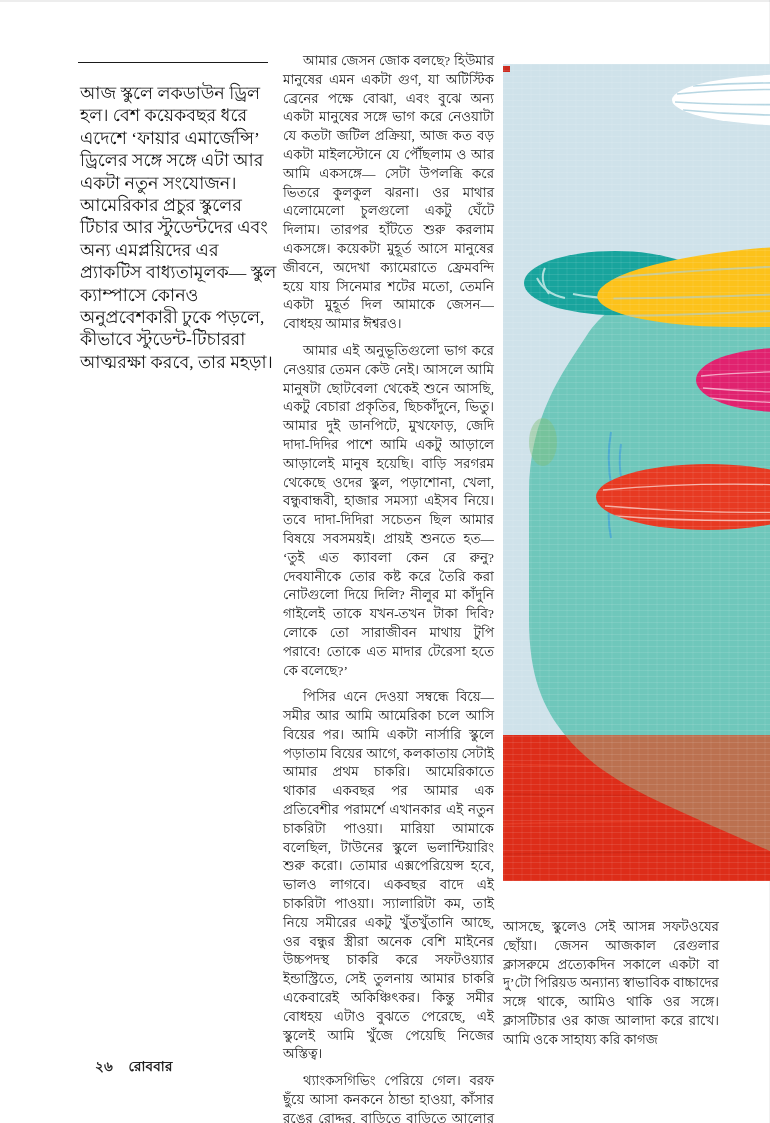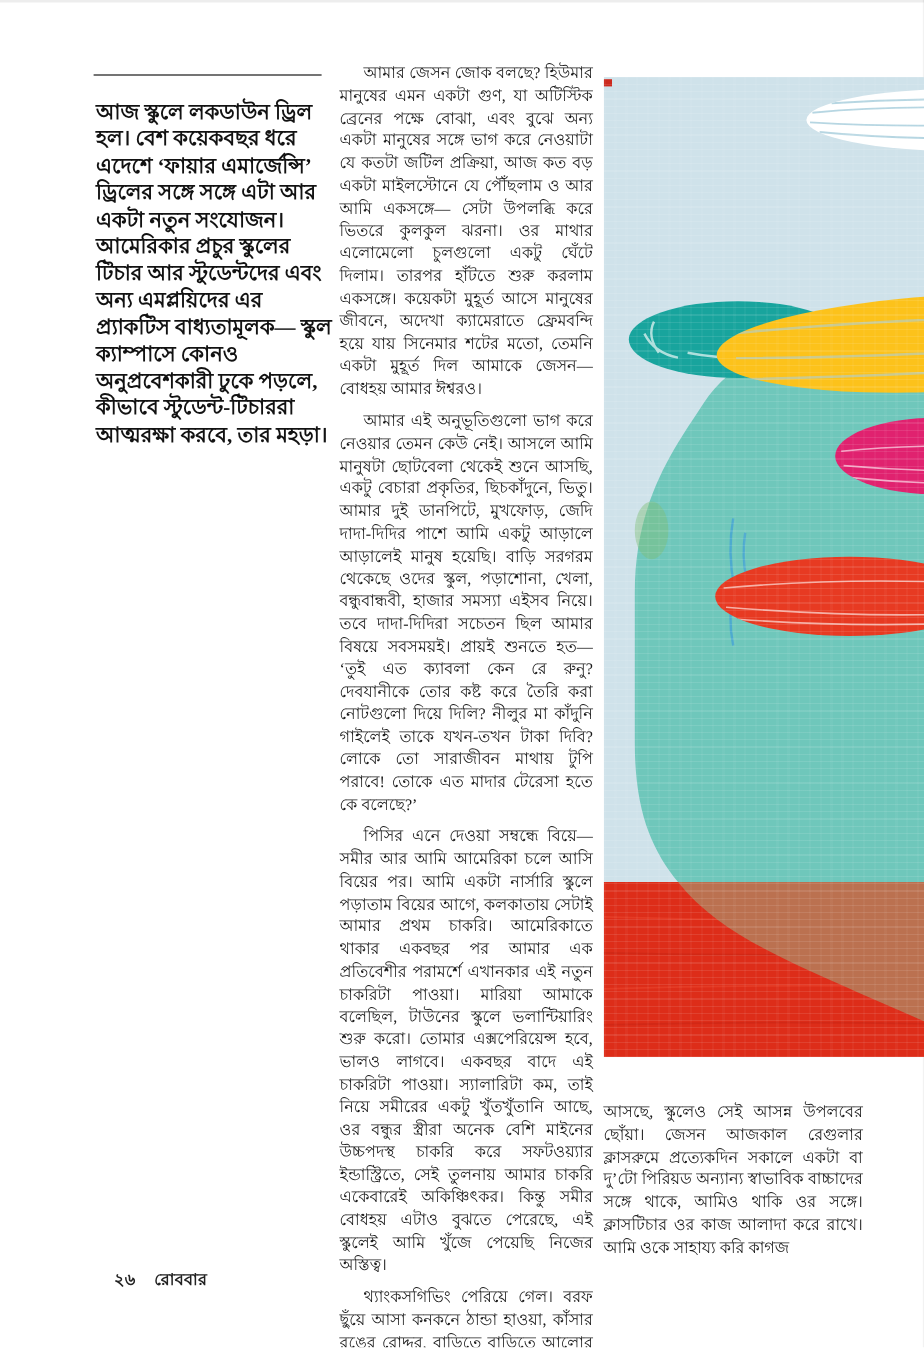--- a/index.html
+++ b/index.html
@@ -21,21 +21,20 @@
     border-top: 1.5px solid #1a1a1a;
   }
   .intro-col {
     position: absolute;
     left: 80px; top: 82px;
     width: 197px;
     font-size: 17.5px;
     line-height: 22.4px;
     color: #121212;
     text-align: left;
-    font-weight: bold;
   }
   
   .main-col {
     position: absolute;
     left: 283px; top: 52px;
     width: 211px;
     font-size: 13.4px;
     line-height: 18.8px;
     text-align: justify;
   }
@@ -192,21 +191,21 @@
       </g>
 
       <path d="M267,195 C175,197 108,234 84,271 C60,308 26,352 26,430
                L26,555 C26,612 40,644 62,671 C96,714 152,736 212,763
                L267,787 Z" clip-path="url(#clip-band)" fill="#bb7150"></path>
     </svg>
     <div class="paint-texture"></div>
   </div>
 
   <div class="cont-col">
-    <p>আসছে, স্কুলেও সেই আসন্ন উপলবের ছোঁয়া। জেসন আজকাল রেগুলার ক্লাসরুমে প্রত্যেকদিন সকালে একটা বা দু’টো পিরিয়ড অন্যান্য স্বাভাবিক বাচ্চাদের সঙ্গে থাকে, আমিও থাকি ওর সঙ্গে। ক্লাসটিচার ওর কাজ আলাদা করে রাখে। আমি ওকে সাহায্য করি কাগজ</p>
+    <p>আসছে, স্কুলেও সেই আসন্ন সফটওযের ছোঁয়া। জেসন আজকাল রেগুলার ক্লাসরুমে প্রত্যেকদিন সকালে একটা বা দু’টো পিরিয়ড অন্যান্য স্বাভাবিক বাচ্চাদের সঙ্গে থাকে, আমিও থাকি ওর সঙ্গে। ক্লাসটিচার ওর কাজ আলাদা করে রাখে। আমি ওকে সাহায্য করি কাগজ</p>
   </div>
 
   <div class="footer">
     <span class="page-num">২৬</span>
     <span>রোববার</span>
   </div>
 
 </div>
 
 </body></html>

